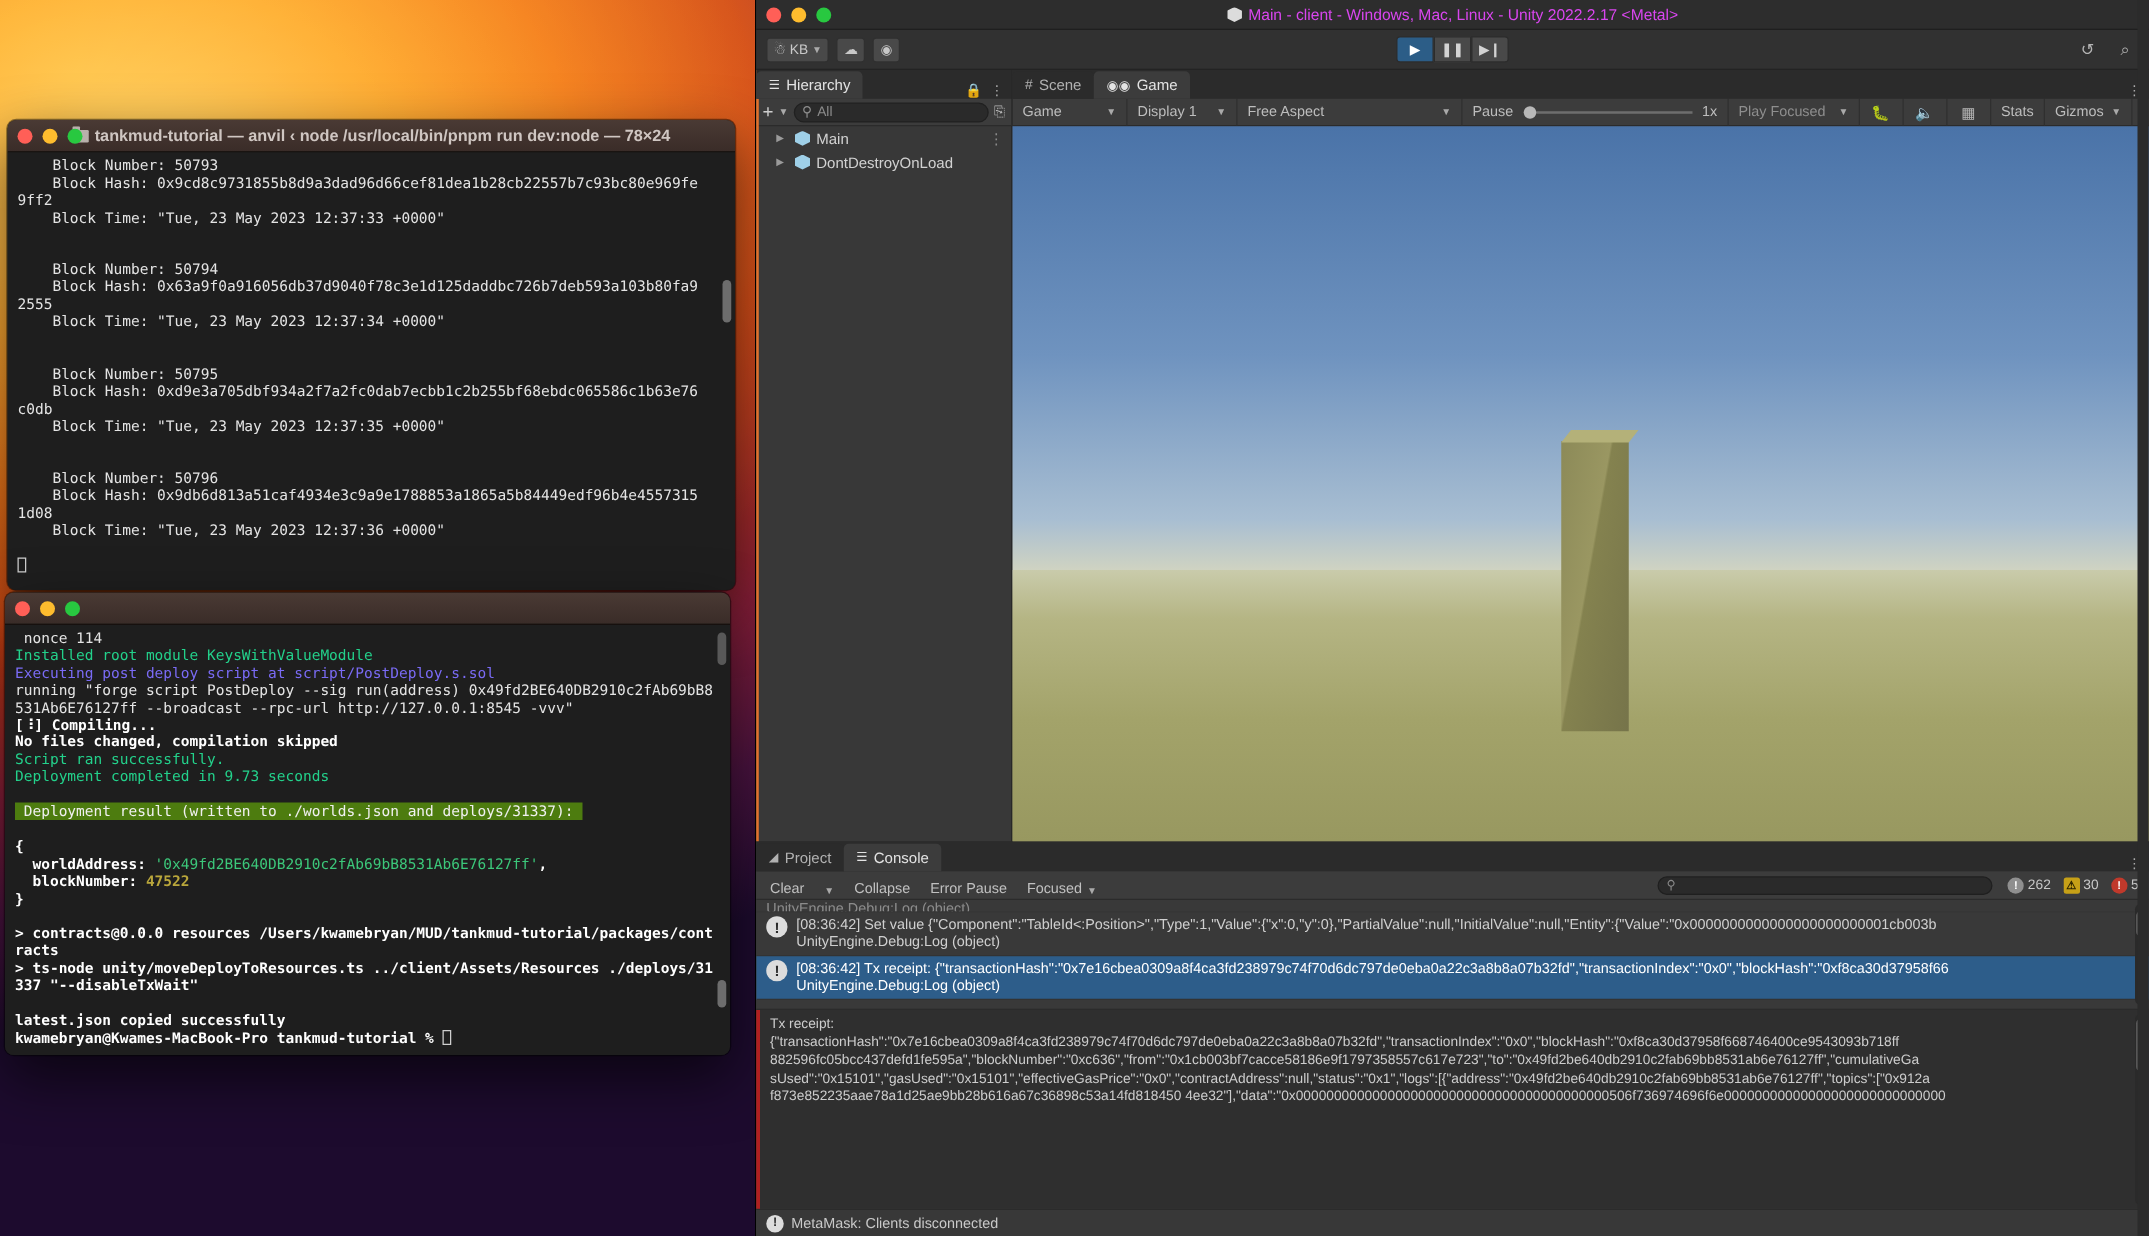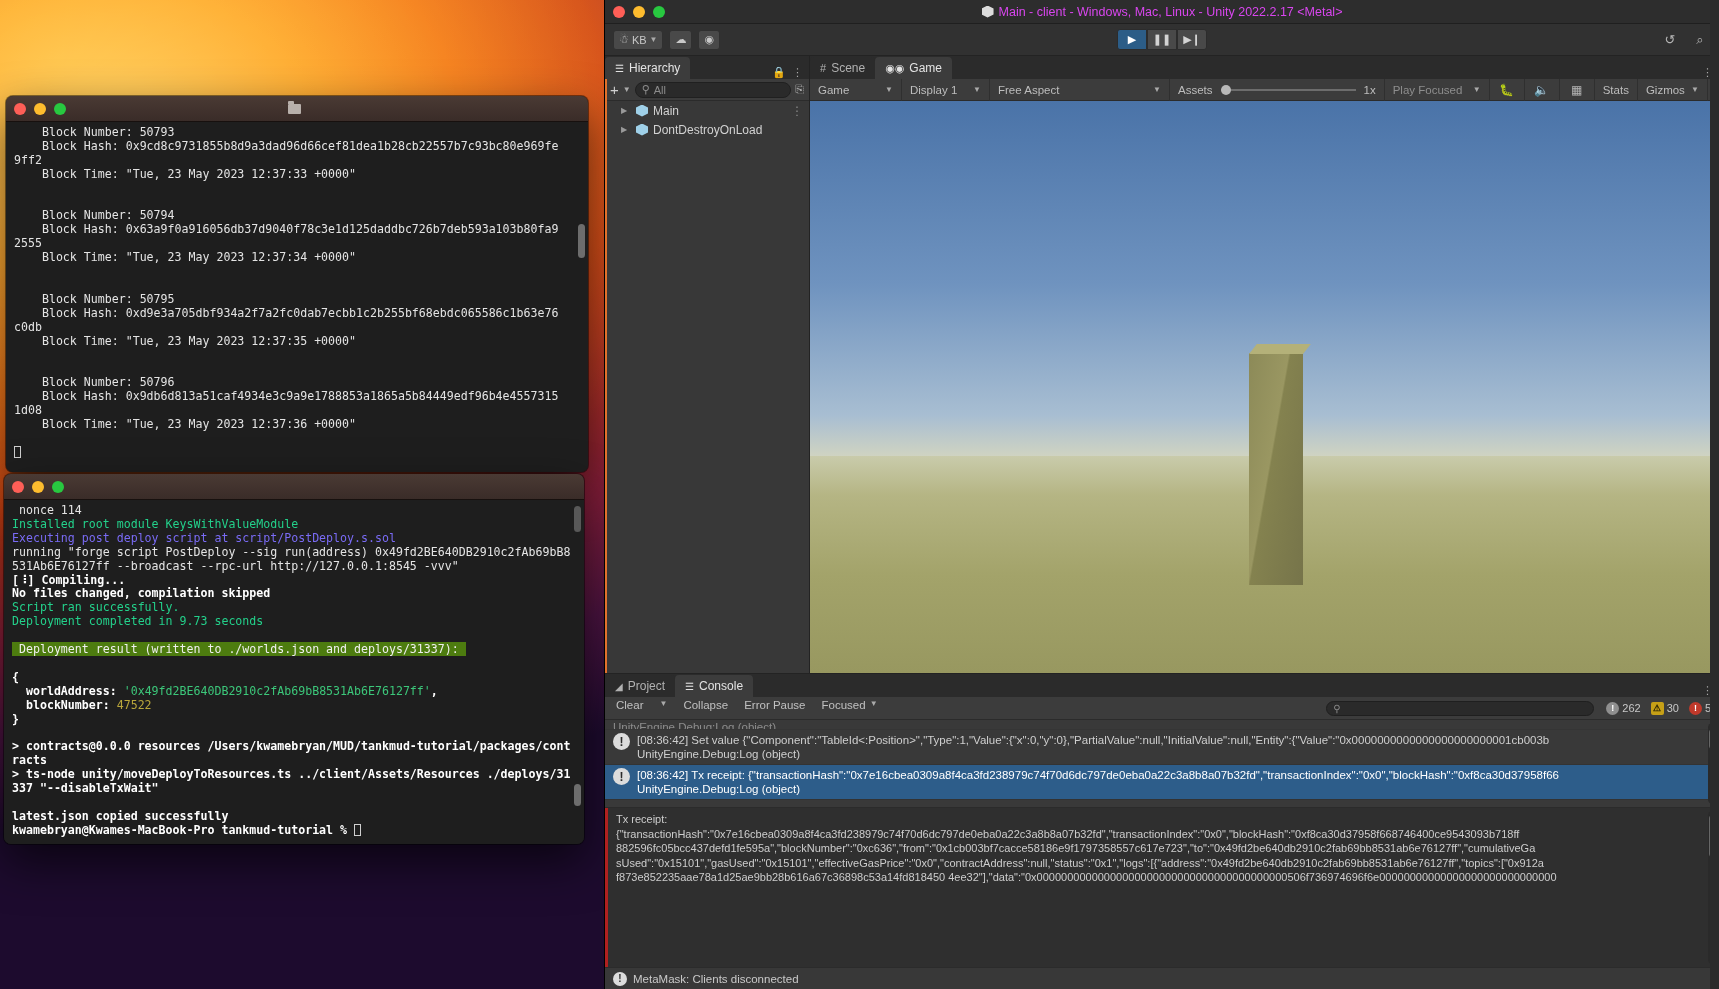--- a/index.html
+++ b/index.html
@@ -71,21 +71,21 @@
     position: relative;
   }
   .term-scroll {
     position: absolute; right: 3px; width: 7px; border-radius: 4px;
     background: #6d6d6d;
   }
   .cursor-blk { display:inline-block; width:7px; height:12px; border:1px solid #cfcfcf; vertical-align:-2px;}
   .g { color: #23d18b; }
   .gr { color: #3cc77a; }
   .blu { color: #7a6bf5; }
-  .yl { color: #b9a63b; }
+  .yl { color: #b9a63b; font-weight: bold; }
   .wh { color: #ffffff; font-weight:bold; }
   .hl { background: #4d7c0f; color:#f0f0f0; }
 
   
   .unity {
     position: absolute; left: 604px; top: 0; width: 1115px; height: 989px;
     background: #383838;
     font-size: 12px; color: #c4c4c4;
     border-left: 1px solid #000;
   }
@@ -175,21 +175,21 @@
     background: linear-gradient(100deg, #8c8a58 0%, #9a9762 42%, #84824f 44%, #76744a 100%);
   }
   .pillar::before{
     content:""; position:absolute; left:0; top:-9px; width:54px; height:10px;
     background:#b4b179; transform: skewX(-38deg); transform-origin: left bottom;
   }
 
   
   .console-pane { height: 316px; background:#383838; display:flex; flex-direction:column; border-top:1px solid #232323;}
   .c-toolbar { height:23px; background:#3c3c3c; display:flex; align-items:center; padding:0 4px; gap:2px; border-bottom:1px solid #2b2b2b;}
-  .c-btn { height:18px; padding:0 7px; display:flex; align-items:flex-start; font-size:11.5px; color:#c0c0c0; cursor:pointer; gap:4px;}
+  .c-btn { height:18px; padding:0 7px; display:flex; align-items:flex-end; font-size:11.5px; color:#c0c0c0; cursor:pointer; gap:4px;}
   .c-search { width:268px; height:15px; margin-left:auto; background:#2a2a2a; border:1px solid #1f1f1f;
     border-radius:8px; display:flex; align-items:center; padding:0 6px; font-size:10px; color:#8a8a8a;}
   .counters { display:flex; align-items:center; gap:2px; margin-left:6px; }
   .cnt { display:flex; align-items:center; gap:3px; padding:0 4px; height:18px; font-size:11px; color:#c8c8c8;}
   .badge-c { width:13px; height:13px; border-radius:50%; display:flex; align-items:center; justify-content:center;
     font-size:9px; font-weight:bold; color:#fff; }
   .badge-c.info{ background:#8f8f8f; }
   .badge-c.warn{ background:#c6a017; color:#2a2200; border-radius:2px;}
   .badge-c.err{ background:#c0392b; }
   .c-list { height:88px; background:#393939; overflow:hidden; position:relative; border-bottom:1px solid #2b2b2b;}
@@ -215,21 +215,21 @@
 <div id="root">
   <div class="wallpaper"></div>
 
   <div class="term" style="left:6px; top:96px; width:582px; height:376px;">
     <div class="term-title active">
       <div class="tl-lights">
         <span class="tl red"></span>
         <span class="tl yel"></span>
         <span class="tl grn"></span>
       </div>
-      <div class="tl-text"><span class="folder-ico"></span></div>
+      <div class="tl-text"><span class="folder-ico"></span><span>tankmud-tutorial — anvil ‹ node /usr/local/bin/pnpm run dev:node — 78×24</span></div>
     </div>
     <div class="term-body" id="anvil-out"><div>    Block Number: 50793</div><div>    Block Hash: 0x9cd8c9731855b8d9a3dad96d66cef81dea1b28cb22557b7c93bc80e969fe</div><div>9ff2</div><div>    Block Time: "Tue, 23 May 2023 12:37:33 +0000"</div><div>&nbsp;</div><div>&nbsp;</div><div>    Block Number: 50794</div><div>    Block Hash: 0x63a9f0a916056db37d9040f78c3e1d125daddbc726b7deb593a103b80fa9</div><div>2555</div><div>    Block Time: "Tue, 23 May 2023 12:37:34 +0000"</div><div>&nbsp;</div><div>&nbsp;</div><div>    Block Number: 50795</div><div>    Block Hash: 0xd9e3a705dbf934a2f7a2fc0dab7ecbb1c2b255bf68ebdc065586c1b63e76</div><div>c0db</div><div>    Block Time: "Tue, 23 May 2023 12:37:35 +0000"</div><div>&nbsp;</div><div>&nbsp;</div><div>    Block Number: 50796</div><div>    Block Hash: 0x9db6d813a51caf4934e3c9a9e1788853a1865a5b84449edf96b4e4557315</div><div>1d08</div><div>    Block Time: "Tue, 23 May 2023 12:37:36 +0000"</div><div>&nbsp;</div><div><span class="cursor-blk"></span></div></div>
     <div class="term-scroll" style="top:128px; height:34px;"></div>
   </div>
 
   <div class="term" style="left:4px; top:474px; width:580px; height:370px;">
     <div class="term-title active">
       <div class="tl-lights">
         <span class="tl red"></span>
         <span class="tl yel"></span>
@@ -335,21 +335,21 @@
           </div>
           <div class="gt-item" style="width:88px;text-align:right;">
             <span>Display 1</span>
             <span class="caret" style="margin-left:auto;">▼</span>
           </div>
           <div class="gt-item" style="width:180px;">
             <span>Free Aspect</span>
             <span class="caret" style="margin-left:auto;">▼</span>
           </div>
           <div class="gt-item" style="gap:8px;">
-            <span>Assets</span>
+            <span>Pause</span>
             <span class="scale-track">
                 <span class="scale-knob"></span>
               </span>
             <span>1x</span>
           </div>
           <div class="gt-item dim" style="width:105px;">
             <span>Play Focused</span>
             <span class="caret" style="margin-left:auto;">▼</span>
           </div>
           <div class="gt-item">

